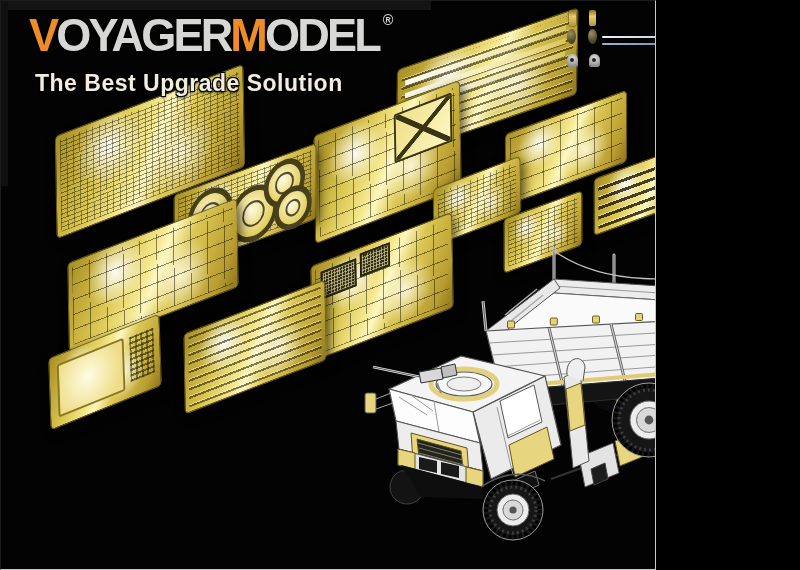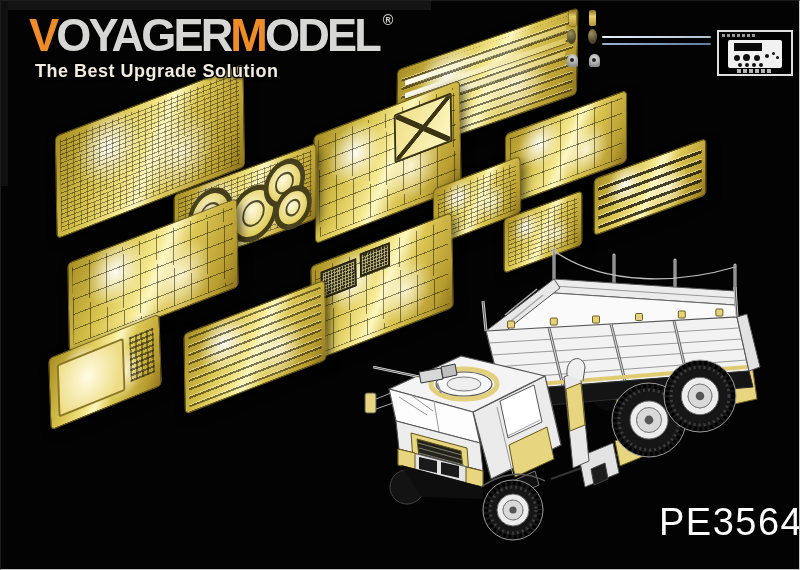--- a/index.html
+++ b/index.html
@@ -1,38 +1,38 @@
 <!DOCTYPE html>
 <html><head>
 <meta charset="utf-8">
 <style>
   html,body{margin:0;padding:0;background:#000;}
   .stage{
-    position:relative;width:800px;height:570px;overflow:hidden;
+    position:relative;width:656px;height:570px;overflow:hidden;
     background:#030303;box-sizing:border-box;
     border-top:1px solid #1c1c1c;border-left:1px solid #1c1c1c;
     border-right:1px solid #c9c9c9;border-bottom:1px solid #c9c9c9;
     font-family:"Liberation Sans",sans-serif;
   }
   .edge-top{position:absolute;left:0;top:0;width:430px;height:9px;background:#141414;z-index:1;}
   .edge-left{position:absolute;left:0;top:0;width:7px;height:185px;background:#101010;z-index:1;}
 
   
   .logo{position:absolute;left:28px;top:10px;z-index:6;}
   .logo-main{
     font-weight:900;font-size:47px;letter-spacing:-3px;line-height:1;
     transform:scaleX(.96);transform-origin:left top;white-space:nowrap;
     text-shadow:0 2px 1px rgba(0,0,0,.75);
   }
   .lg-orange{color:#ee8c28;}
   .lg-silver{color:#d7d7d5;}
   .lg-reg{font-size:15px;font-weight:700;color:#cfcfcd;vertical-align:26px;letter-spacing:0;margin-left:4px;}
   .logo-tag{
-    margin-top:3px;margin-left:6px;
-    font-size:18px;font-weight:700;letter-spacing:.5px;color:#f3ede0;
+    margin-top:12px;margin-left:6px;
+    font-size:23px;font-weight:700;letter-spacing:.5px;color:#f3ede0;
     text-shadow:-1px -1px 0 #000,1px -1px 0 #000,-1px 1px 0 #000,1px 1px 0 #000,0 2px 3px rgba(0,0,0,.8);
     white-space:nowrap;
   }
 
   
   .abs-label{position:absolute;left:597px;top:18px;z-index:6;font-size:10px;color:#c9d1db;letter-spacing:.2px;white-space:nowrap;}
   .rod{position:absolute;z-index:6;height:2px;border-radius:1px;}
   .rod1{left:601px;top:35px;width:109px;background:linear-gradient(90deg,#e9f1f8,#aebfd2);}
   .rod2{left:601px;top:42px;width:109px;background:linear-gradient(90deg,#9db4cc,#5f7c9e);}
   .part{position:absolute;z-index:6;}

